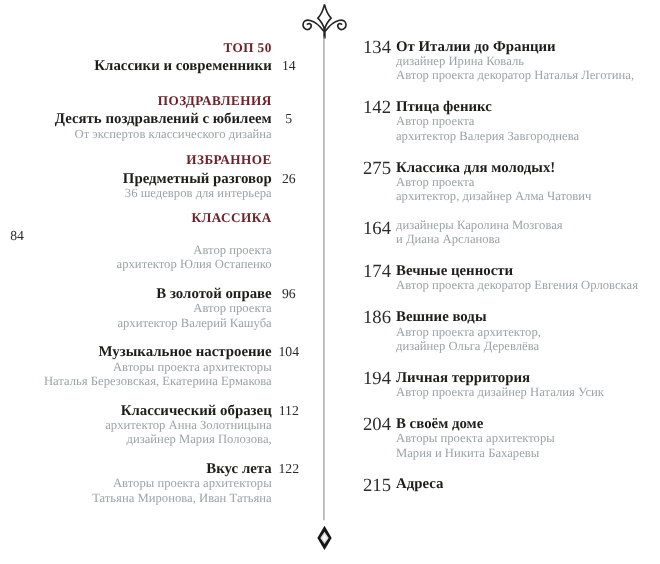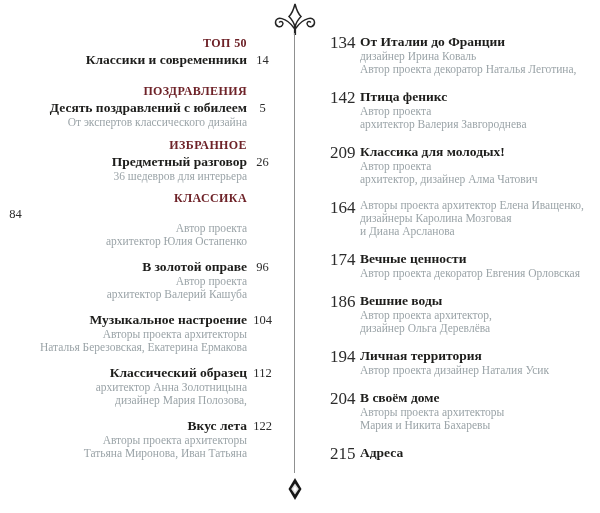--- a/index.html
+++ b/index.html
@@ -152,32 +152,31 @@
     <div class="rentry">
       <div class="rnum">142</div>
       <div class="rbody">
         <div class="rtitle">Птица феникс</div>
         <div class="rdesc">Автор проекта</div>
         <div class="rdesc">архитектор Валерия Завгороднева</div>
       </div>
     </div>
 
     <div class="rentry">
-      <div class="rnum">209</div>
+      <div class="rnum">275</div>
       <div class="rbody">
         <div class="rtitle">Классика для молодых!</div>
         <div class="rdesc">Автор проекта</div>
         <div class="rdesc">архитектор, дизайнер Алма Чатович</div>
       </div>
     </div>
 
     <div class="rentry">
       <div class="rnum">164</div>
       <div class="rbody">
-        <div class="rdesc">Авторы проекта архитектор Елена Иващенко,</div>
         <div class="rdesc">дизайнеры Каролина Мозговая</div>
         <div class="rdesc">и Диана Арсланова</div>
       </div>
     </div>
 
     <div class="rentry">
       <div class="rnum">174</div>
       <div class="rbody">
         <div class="rtitle">Вечные ценности</div>
         <div class="rdesc">Автор проекта декоратор Евгения Орловская</div>

